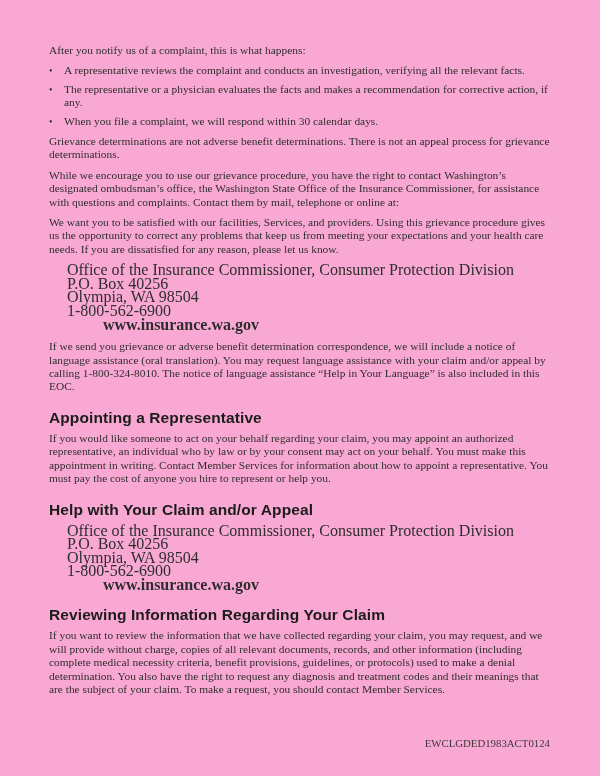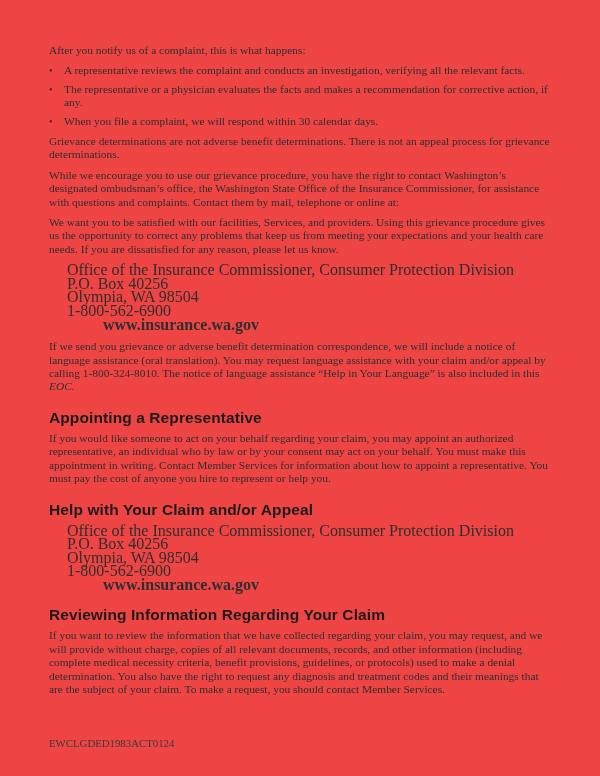--- a/index.html
+++ b/index.html
@@ -1,20 +1,20 @@
 <!DOCTYPE html>
 <html><head>
 <meta charset="utf-8">
 <style>
   html, body { margin: 0; padding: 0; background: #ffffff; }
   .page {
     position: relative;
     width: 600px;
     height: 776px;
-    background: #ef4444;
+    background: #f9a8d4;
     font-family: "Liberation Serif", serif;
     color: #2e2e2e;
     overflow: hidden;
     box-sizing: border-box;
   }
   .content {
     position: absolute;
     top: 44px;
     left: 49px;
     width: 502px;
@@ -47,31 +47,31 @@
   }
   .address .web { font-weight: bold; margin-left: 36px; }
   h2.heading {
     font-family: "Liberation Sans", sans-serif;
     font-size: 15.5px;
     font-weight: bold;
     color: #1c1c1c;
     margin: 15px 0 5px 0;
     letter-spacing: 0.1px;
   }
-  .italic { font-style: italic; }
+  .italic { }
   .footer {
     position: absolute;
     left: 49px;
     right: 50px;
     top: 737px;
     display: flex;
     font-size: 10.8px;
     color: #3a3a3a;
   }
-  .footer .f-left  { flex: 1; text-align: left; }
+  .footer .f-left  { flex: 1; text-align: right; }
   .footer .f-center{ flex: 1; text-align: center; }
   .footer .f-right { flex: 1; text-align: right; }
 </style>
 </head>
 <body>
 
 <div class="page">
   <div class="content">
 
     <p class="body intro">After you notify us of a complaint, this is what happens:</p>

